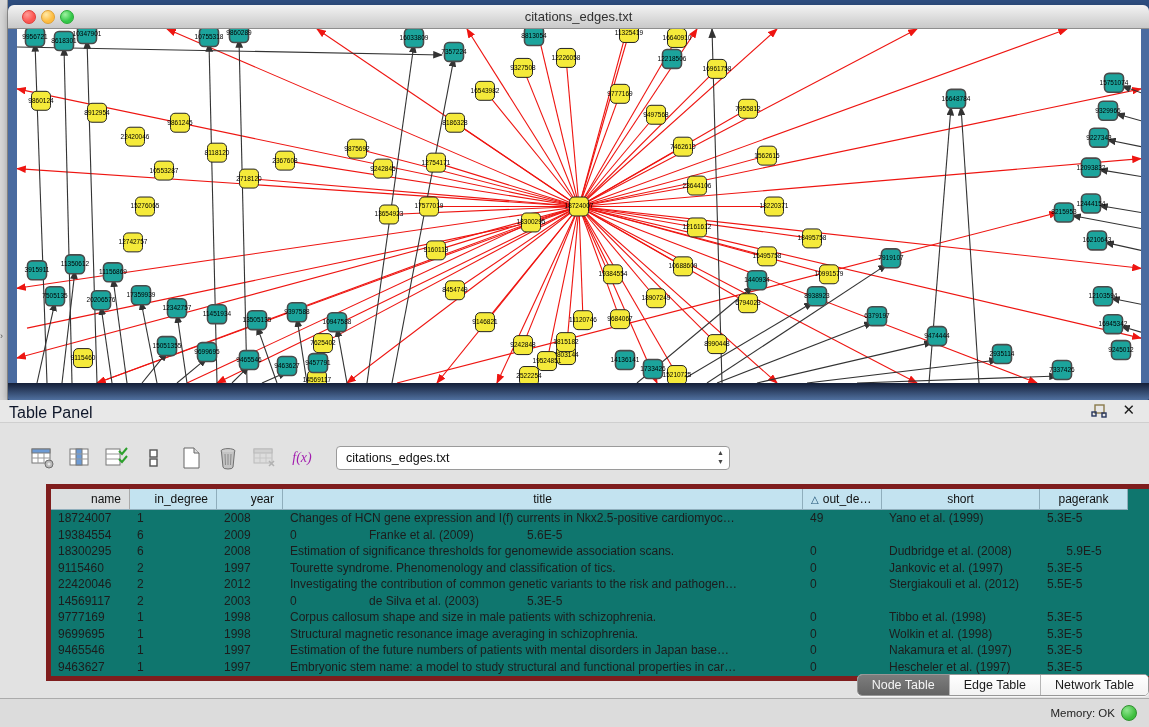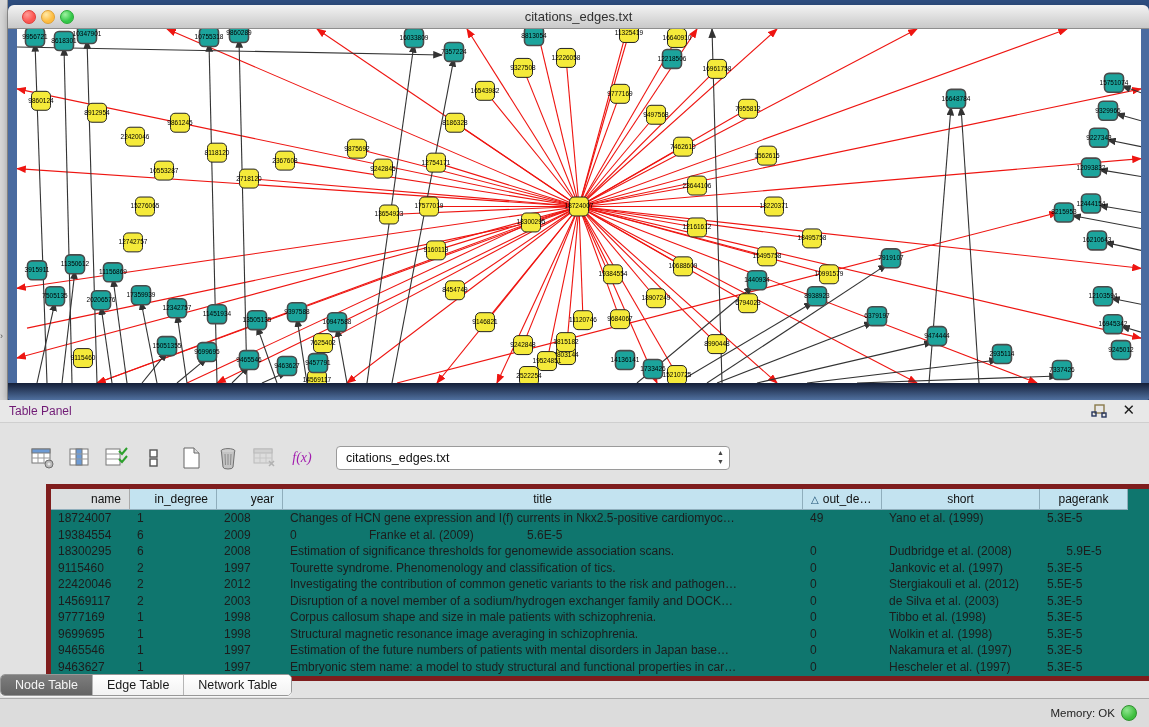--- a/index.html
+++ b/index.html
@@ -13,21 +13,21 @@
   .tl{position:absolute;top:5px;width:12px;height:12px;border-radius:50%;display:inline-block;}
   .tl.red{left:14px;background:radial-gradient(circle at 35% 30%,#ff9d97,#fc5753 60%);border:1px solid #df3b37;}
   .tl.yellow{left:33px;background:radial-gradient(circle at 35% 30%,#ffe9a8,#fdbc40 60%);border:1px solid #de9f34;}
   .tl.green{left:52px;background:radial-gradient(circle at 35% 30%,#9ef2a1,#33c748 60%);border:1px solid #27aa35;}
   .net-frame-bottom{position:absolute;left:0;bottom:0;right:0;height:17px;background:linear-gradient(#141f38,#50709f);border-radius:0 0 3px 3px;}
   .canvas{position:absolute;left:9px;top:24px;right:8px;bottom:17px;background:#fff;overflow:hidden;}
   .canvas svg{display:block;width:100%;height:100%;}
   
   .table-panel{position:absolute;left:0;top:400px;width:1149px;height:327px;background:#e2e2e2;}
   .panel-header{position:absolute;left:0;top:0;right:0;height:22px;background:#e8e8e8;border-bottom:1px solid #cfcfcf;}
-  .panel-title{position:absolute;left:9px;top:4px;font-size:12px;color:#701a75;}
+  .panel-title{position:absolute;left:9px;top:4px;font-size:16px;color:#0f172a;}
   .panel-float{position:absolute;right:42px;top:4px;width:16px;height:14px;cursor:pointer;}
   .panel-close{position:absolute;right:14px;top:1px;font-size:15px;font-weight:bold;color:#1b1b1b;cursor:pointer;}
   .toolbar{position:absolute;left:30px;top:40px;height:36px;display:flex;align-items:center;gap:11px;}
   .tb-btn{width:26px;height:28px;display:flex;align-items:center;justify-content:center;cursor:pointer;}
   .fx{font-family:"Liberation Serif","DejaVu Serif",serif;font-style:italic;font-size:14px;color:#a21caf;}
   .combo{margin-left:10px;width:392px;height:22px;background:#fff;border:1px solid #9a9a9a;border-radius:4px;position:relative;display:flex;align-items:center;cursor:pointer;}
   .combo-label{font-size:12.5px;color:#111;padding-left:9px;}
   .combo-stepper{position:absolute;right:5px;top:1px;font-size:7px;line-height:9px;color:#444;text-align:center;}
   
   .table-wrap{position:absolute;left:14px;top:84px;width:1121px;height:187px;background:#0f766e;border:5px solid #7f1d1d;overflow:hidden;margin-left:32px;}
@@ -35,21 +35,21 @@
   .hcell{box-sizing:border-box;height:21px;background:#c3e3f0;border-right:1px solid #8faebc;border-bottom:1px solid #8faebc;font-size:12px;color:#111;display:flex;align-items:center;padding:0 8px;cursor:pointer;overflow:hidden;white-space:nowrap;}
   .hcell.first{background:#dcdfe0;border-right:1px solid #aaa;}
   .hcell.al-r{justify-content:flex-end;}
   .hcell.al-c{justify-content:center;}
   .sortglyph{color:#1b4f72;margin-right:4px;font-size:10px;}
   .trow{display:flex;height:16.5px;align-items:center;cursor:default;}
   .tcell{box-sizing:border-box;font-size:12px;color:#1c1c1c;padding:0 7px;white-space:nowrap;overflow:hidden;}
   .vscroll{position:absolute;right:0;top:21px;bottom:0;width:15px;background:#f3f3f3;border-left:1px solid #cfcfcf;}
   .vthumb{position:absolute;left:2px;top:4px;width:10px;height:44px;background:#afafaf;border-radius:6px;}
   
-  .tabbar{position:absolute;left:0;top:272px;right:0;height:26px;display:flex;justify-content:flex-start;align-items:center;}
+  .tabbar{position:absolute;left:0;top:272px;right:0;height:26px;display:flex;justify-content:flex-end;align-items:center;}
   .seg{display:flex;border:1px solid #979797;border-radius:5px;overflow:hidden;background:#fff;box-shadow:0 1px 0 rgba(255,255,255,.7);}
   .seg-btn{font-size:12.5px;color:#1a1a1a;padding:3px 14px;border-right:1px solid #b5b5b5;cursor:pointer;background:linear-gradient(#ffffff,#f2f2f2);}
   .seg-btn:last-child{border-right:none;}
   .seg-btn.sel{background:linear-gradient(#7d7d7d,#646464);color:#f5f5f5;}
   
   .statusbar{position:absolute;left:0;top:298px;right:0;height:29px;background:#dcdcdc;border-top:1px solid #ababab;}
   .mem{position:absolute;right:34px;top:8px;font-size:11.5px;color:#222;}
   .memdot{position:absolute;right:12px;top:6px;width:14px;height:14px;border-radius:50%;background:radial-gradient(circle at 35% 30%,#8fe68f,#3dbe3d 65%);border:1px solid #2f8f2f;}
   
   .mini{display:block;}
@@ -738,21 +738,20 @@
             <div class="tcell" style="width: 66px;">2012</div>
             <div class="tcell" style="width: 520px;">Investigating the contribution of common genetic variants to the risk and pathogen…</div>
             <div class="tcell" style="width: 79px;">0</div>
             <div class="tcell" style="width: 158px;">Stergiakouli et al. (2012)</div>
             <div class="tcell" style="width: 88px;">5.5E-5</div>
           </div>
           <div class="trow">
             <div class="tcell" style="width: 79px;">14569117</div>
             <div class="tcell" style="width: 87px;">2</div>
             <div class="tcell" style="width: 66px;">2003</div>
-            <div class="tcell" style="width: 520px;">Disruption of a novel member of a sodium/hydrogen exchanger family and DOCK…</div>
             <div class="tcell" style="width: 79px;">0</div>
             <div class="tcell" style="width: 158px;">de Silva et al. (2003)</div>
             <div class="tcell" style="width: 88px;">5.3E-5</div>
           </div>
           <div class="trow">
             <div class="tcell" style="width: 79px;">9777169</div>
             <div class="tcell" style="width: 87px;">1</div>
             <div class="tcell" style="width: 66px;">1998</div>
             <div class="tcell" style="width: 520px;">Corpus callosum shape and size in male patients with schizophrenia.</div>
             <div class="tcell" style="width: 79px;">0</div>

